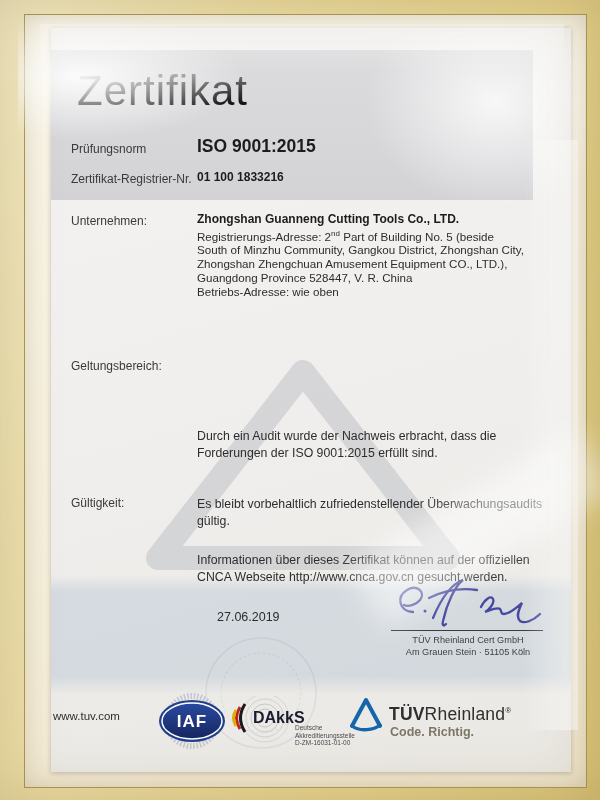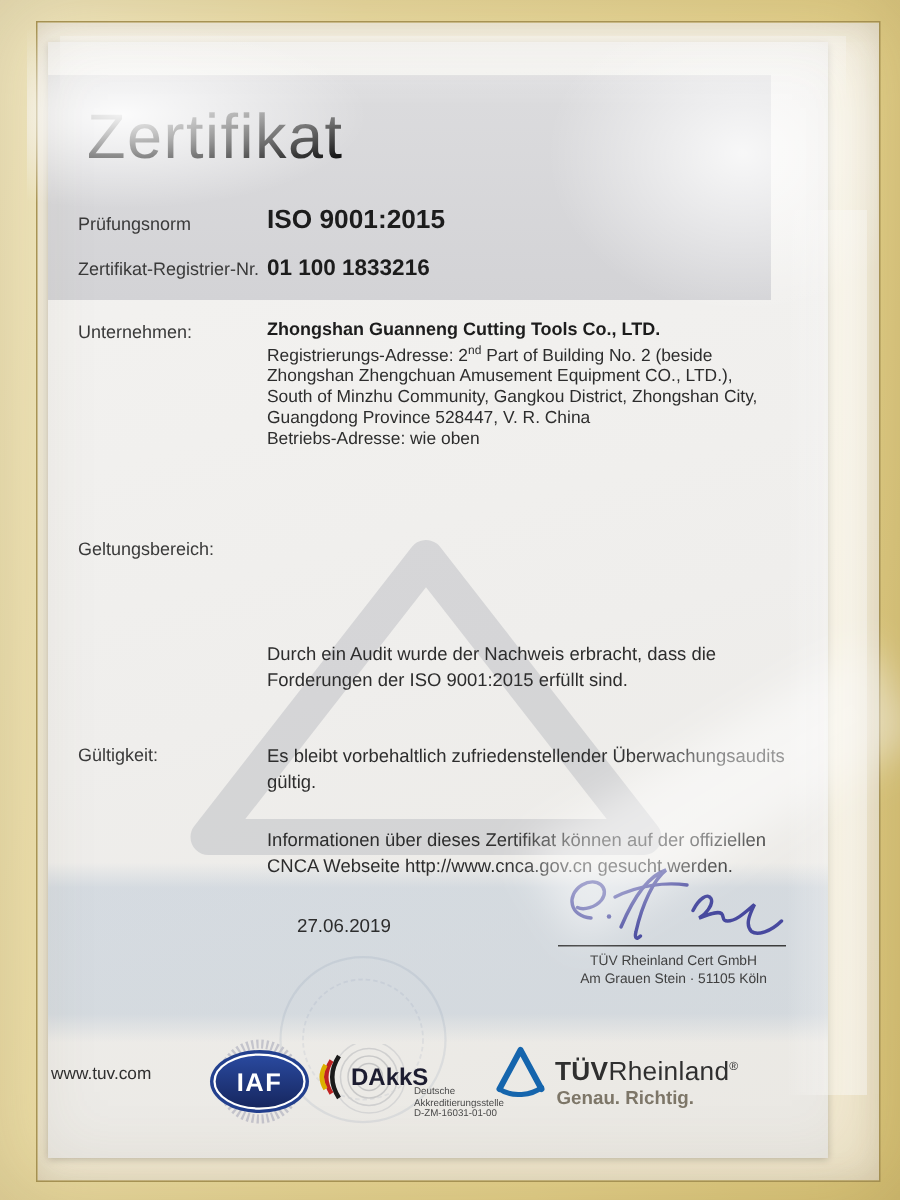--- a/index.html
+++ b/index.html
@@ -4,33 +4,33 @@
 <style>
   html,body{margin:0;padding:0;background:#fff;}
   body{width:600px;height:800px;overflow:hidden;font-family:"Liberation Sans","DejaVu Sans",sans-serif;}
   .photo{position:relative;width:600px;height:800px;
     background:linear-gradient(105deg,#f4ebc6 0%,#ecdda4 30%,#e5d28c 70%,#d9c478 100%);}
   .photo::after{content:"";position:absolute;inset:0;pointer-events:none;
     box-shadow:inset 0 0 60px rgba(120,95,40,0.25);}
   .mat{position:absolute;left:24px;top:14px;right:13px;bottom:12px;
     background:linear-gradient(160deg,#faf6ea 0%,#f6f0dd 55%,#f1e8cf 100%);
     border:1px solid #ab9758;box-shadow:inset 0 0 20px rgba(120,100,50,0.14);}
-  .paper{position:absolute;left:32px;top:28px;width:520px;height:744px;
+  .paper{position:absolute;left:51px;top:28px;width:520px;height:744px;
     background:linear-gradient(165deg,#f4f3f1 0%,#efeeec 55%,#eae8e3 100%);
     box-shadow:0 1px 5px rgba(0,0,0,0.22);}
   .gray-panel{position:absolute;left:0;top:22px;width:482px;height:150px;
     background:linear-gradient(180deg,#dcdcde 0%,#d3d3d6 100%);}
   .title{position:absolute;left:26px;top:42px;margin:0;font-size:42px;font-weight:400;
     letter-spacing:1px;line-height:1;
     background:linear-gradient(180deg,#8f8f8f 0%,#474747 38%,#141414 80%);
     -webkit-background-clip:text;background-clip:text;color:transparent;}
   .t{position:absolute;color:#2d2d2d;white-space:nowrap;}
   .lbl{font-size:12px;color:#3a3a3a;}
   .std-val{font-size:17.5px;font-weight:700;color:#1c1c1c;}
-  .reg-val{font-size:15px;font-weight:700;color:#1c1c1c;}
+  .reg-val{font-size:12px;font-weight:700;color:#1c1c1c;}
   .block{position:absolute;color:#2d2d2d;}
   .block div{white-space:nowrap;}
   .company-block{left:146px;top:185px;font-size:11.6px;line-height:13.8px;}
   .company-name{font-size:12px;font-weight:700;color:#1c1c1c;}
   .company-block sup{font-size:8px;}
   .audit-block,.validity-block,.info-block{left:146px;font-size:12.3px;line-height:17px;}
   .date{font-size:12.5px;}
   .sig-line{position:absolute;left:340px;top:602px;width:152px;height:1.2px;background:#3c3c3c;}
   .sig-org{position:absolute;left:312px;top:607px;width:210px;text-align:center;
     font-size:9.2px;line-height:11.5px;color:#3f3f3f;}
@@ -83,23 +83,23 @@
     <h1 class="title">Zertifikat</h1>
 
     <div class="t lbl" style="left:20px;top:114px;">Prüfungsnorm</div>
     <div class="t std-val" style="left:146px;top:108px;">ISO 9001:2015</div>
     <div class="t lbl" style="left:20px;top:144px;">Zertifikat-Registrier-Nr.</div>
     <div class="t reg-val" style="left:146px;top:142px;">01 100 1833216</div>
 
     <div class="t lbl" style="left:20px;top:186px;">Unternehmen:</div>
     <div class="block company-block">
       <div class="company-name">Zhongshan Guanneng Cutting Tools Co., LTD.</div>
-      <div><span>Registrierungs-Adresse: 2</span><sup>nd</sup><span> Part of Building No. 2 (beside</span></div>
+      <div><span>Registrierungs-Adresse: 2</span><sup>nd</sup><span> Part of Building No. 5 (beside</span></div>
+      <div>South of Minzhu Community, Gangkou District, Zhongshan City,</div>
       <div>Zhongshan Zhengchuan Amusement Equipment CO., LTD.),</div>
-      <div>South of Minzhu Community, Gangkou District, Zhongshan City,</div>
       <div>Guangdong Province 528447, V. R. China</div>
       <div>Betriebs-Adresse: wie oben</div>
     </div>
 
     <div class="t lbl" style="left:20px;top:331px;">Geltungsbereich:</div>
 
     <div class="block audit-block" style="top:400px;">
       <div>Durch ein Audit wurde der Nachweis erbracht, dass die</div>
       <div>Forderungen der ISO 9001:2015 erfüllt sind.</div>
     </div>
@@ -162,21 +162,21 @@
         <div>D-ZM-16031-01-00</div>
       </div>
     </div>
 
     <div class="tuvblock">
       <svg width="38" height="36" viewBox="0 0 38 36">
         <path d="M5,30 L19,4 L33,30" fill="none" stroke="#1565ad" stroke-width="4" stroke-linejoin="round" stroke-linecap="round"></path>
         <path d="M5,30 C13,36 27,34 33,29" fill="none" stroke="#1565ad" stroke-width="3.4" stroke-linecap="round"></path>
       </svg>
       <div class="tuv-brand"><b>TÜV</b><span class="rest">Rheinland</span><sup>®</sup></div>
-      <div class="tagline">Genau. Richtig.</div>
+      <div class="tagline">Code. Richtig.</div>
     </div>
   </div>
 
   <div class="glare g5"></div>
   <div class="glare g1"></div>
   <div class="glare g2"></div>
   <div class="glare g3"></div>
   <div class="glare g4"></div>
 </div>
 

